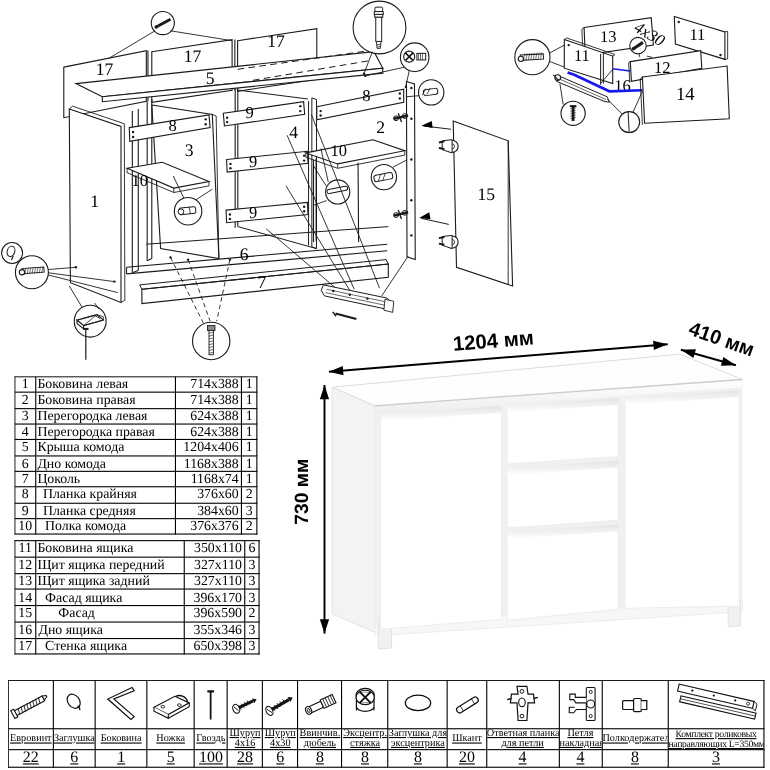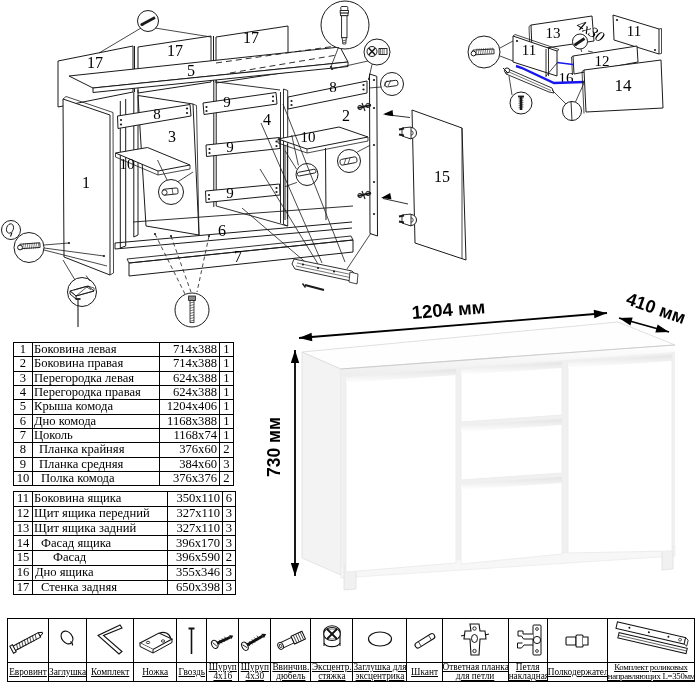--- a/index.html
+++ b/index.html
@@ -692,21 +692,21 @@
           <td class="q">2</td>
         </tr>
 <tr style="height:14.75px">
           <td class="n">16</td>
           <td style="padding-left:2px">Дно ящика</td>
           <td class="s">355х346</td>
           <td class="q">3</td>
         </tr>
 <tr style="height:14.75px">
           <td class="n">17</td>
-          <td style="padding-left:8px">Стенка задняя</td>
+          <td style="padding-left:8px">Стенка ящика</td>
           <td class="s">650х398</td>
           <td class="q">3</td>
         </tr>
 </tbody>
     </table>
 
 
 <table id="hw">
 <colgroup>
 <col style="width:41px">
@@ -878,30 +878,47 @@
                 <circle cx="38" cy="13" r="1" fill="#111"></circle>
                 <circle cx="58" cy="13" r="1" fill="#111"></circle>
                 <circle cx="70" cy="13.2" r="1.4" fill="none" stroke="#111" stroke-width="0.7"></circle>
               </g>
             </svg>
           </td>
 </tr>
 <tr style="height:18px">
 <td class="lbl">Евровинт</td>
           <td class="lbl">Заглушка</td>
-          <td class="lbl">Комплект</td>
+          <td class="lbl">Боковина</td>
           <td class="lbl">Ножка</td>
 <td class="lbl">Гвоздь</td>
           <td class="lbl">Шуруп<br>4х16</td>
           <td class="lbl">Шуруп<br>4х30</td>
           <td class="lbl">Ввинчив.<br>дюбель</td>
 <td class="lbl">Эксцентр.<br>стяжка</td>
           <td class="lbl">Заглушка для<br>эксцентрика</td>
           <td class="lbl">Шкант</td>
           <td class="lbl">Ответная планка<br>для петли</td>
 <td class="lbl">Петля<br>накладная</td>
           <td class="lbl">Полкодержатель</td>
           <td class="lbl" style="font-size:8.8px;letter-spacing:-0.3px">Комплект роликовых<br>направляющих L=350мм</td>
 </tr>
+<tr style="height:15px">
+<td class="qty">22</td>
+          <td class="qty">6</td>
+          <td class="qty">1</td>
+          <td class="qty">5</td>
+<td class="qty">100</td>
+          <td class="qty">28</td>
+          <td class="qty">6</td>
+          <td class="qty">8</td>
+<td class="qty">8</td>
+          <td class="qty">8</td>
+          <td class="qty">20</td>
+          <td class="qty">4</td>
+<td class="qty">4</td>
+          <td class="qty">8</td>
+          <td class="qty">3</td>
+</tr>
 </tbody>
     </table>
 
 </div>
 
 </body></html>

